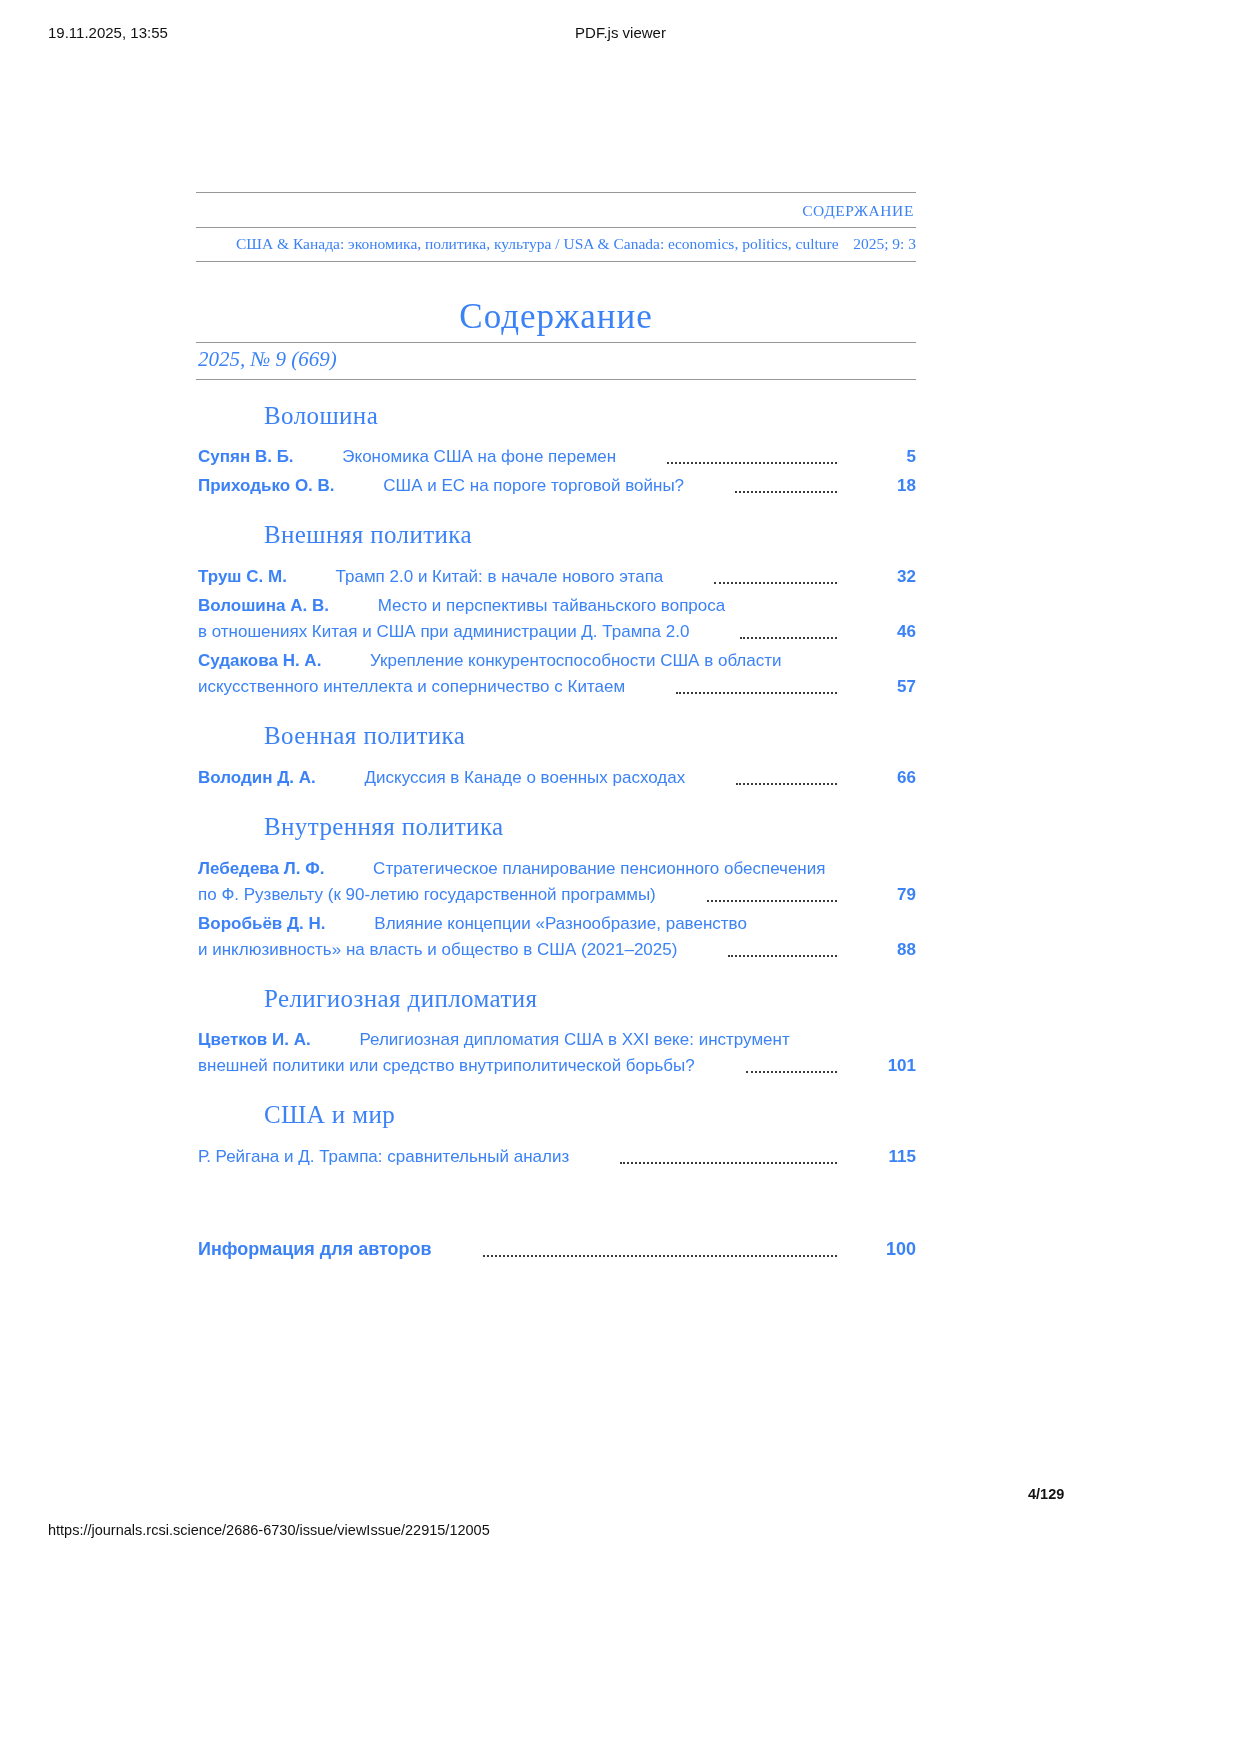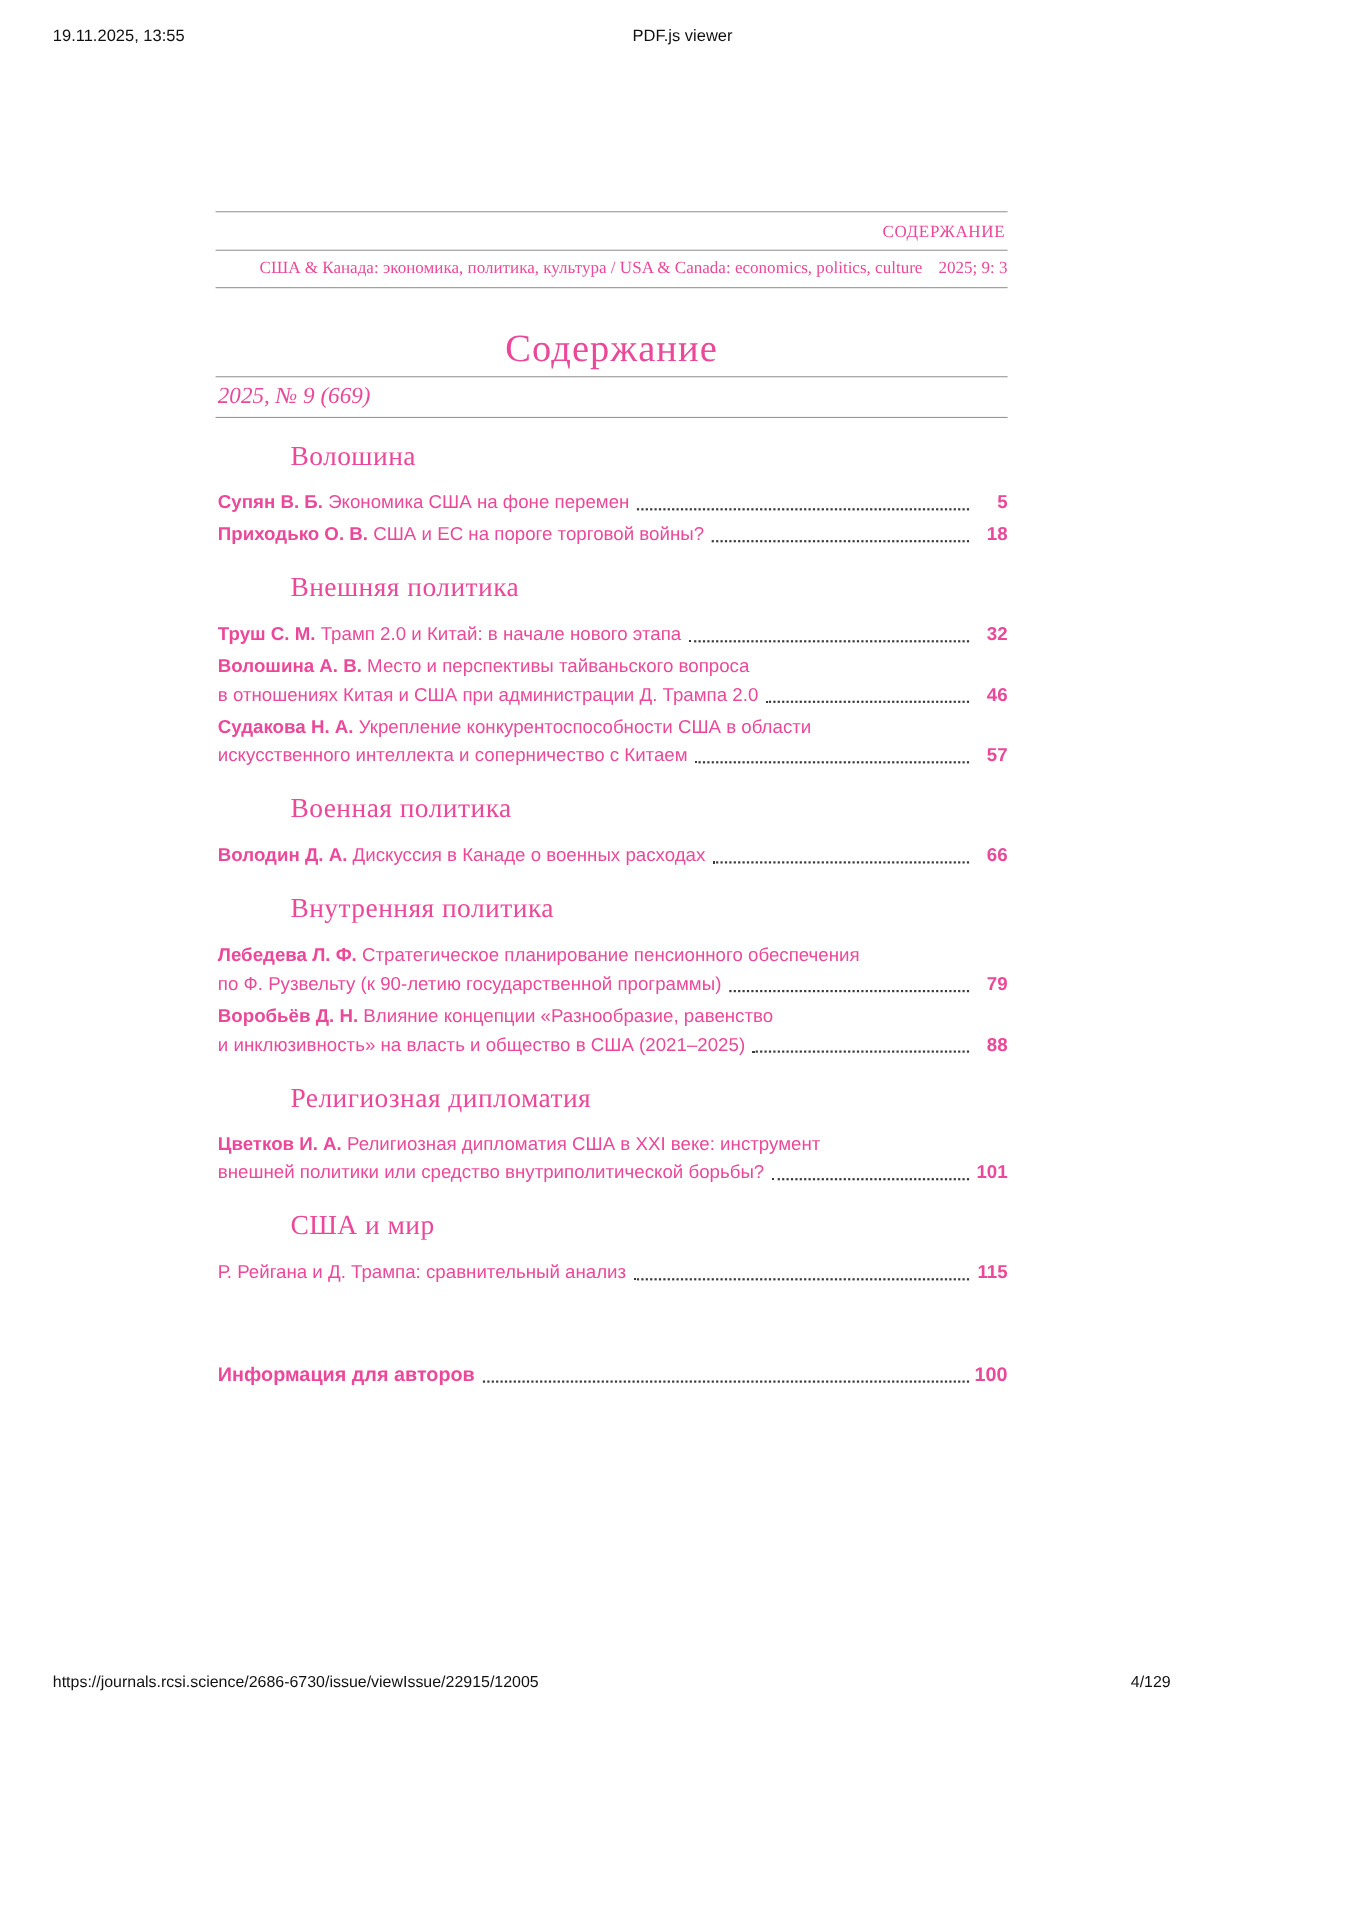--- a/index.html
+++ b/index.html
@@ -16,28 +16,28 @@
   .chrome {
     position: absolute;
     font-family: "Liberation Sans", sans-serif;
     font-size: 15px;
     color: #111;
     white-space: nowrap;
   }
   .print-date  { top: 24px; left: 48px; }
   .print-title { top: 24px; left: 50%; transform: translateX(-50%); }
   .print-url   { top: 1522px; left: 48px; font-size: 14.5px; }
-  .print-pageno{ top: 1522px; left: 1028px; font-size: 14.5px; }
+  .print-pageno{ top: 1486px; left: 1028px; font-size: 14.5px; font-weight: bold; }
 
   
   .pdf-page {
     position: absolute;
     left: 196px; top: 192px; width: 720px;
     font-family: "Liberation Serif", serif;
-    color: #ec4899;
+    color: #3b82f6;
   }
   .rule { border-top: 1px solid #979797; height: 0; }
 
   .running-title {
     text-align: right;
     font-size: 15.5px;
     letter-spacing: 0.6px;
     padding: 9px 2px 7px;
   }
   .journal-line {
@@ -73,21 +73,21 @@
     letter-spacing: 0.4px;
   }
 
   .toc-item {
     font-family: "Liberation Sans", sans-serif;
     font-size: 17px;
     line-height: 26px;
     margin: 3px 0;
     padding-left: 2px;
   }
-  .toc-line { display: flex; align-items: flex-end; }
+  .toc-line { display: flex; align-items: flex-end; gap: 44px; }
   .authors { font-weight: bold; white-space: pre; }
   .toc-text { white-space: pre-wrap; }
   .leader {
     flex: 1 1 16px;
     min-width: 16px;
     border-bottom: 2.5px dotted #3b3b3b;
     margin: 0 3px 6px 7px;
   }
   .page-num {
     font-weight: bold;

